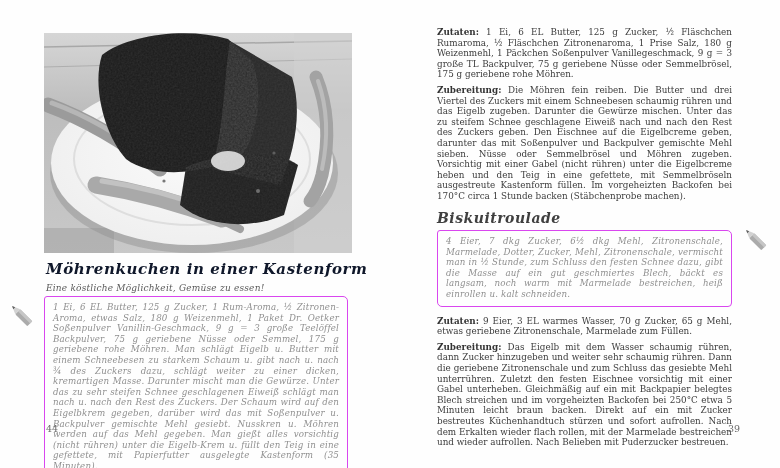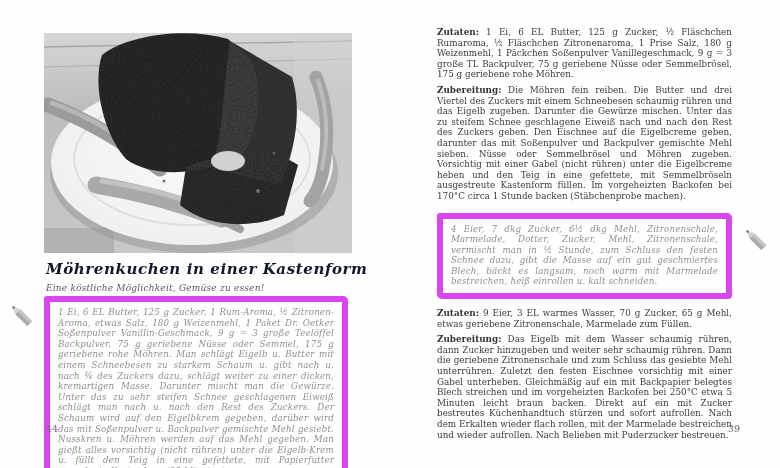--- a/index.html
+++ b/index.html
@@ -37,21 +37,21 @@
   .recipe-subtitle {
     font-style:italic;
     font-size:9px;
     letter-spacing:0.2px;
     color:#5a5a5a;
   }
   #left-subtitle { position:absolute; left:46px; top:283px; }
 
   
   .hand-box {
-    border:6px solid #d946ef;
+    border:1px solid #d946ef;
     border-radius:3px 5px 4px 5px;
     background:#fefefe;
     padding:5px 8px 6px 8px;
     font-style:italic;
     font-size:8.7px;
     line-height:10.6px;
     letter-spacing:0.15px;
     color:#8f8f8f;
     text-align:justify;
   }
@@ -167,20 +167,21 @@
 </div>
 
 <div class="page" id="right-page">
 
   <div class="text-col">
 
     <p><span class="b-label">Zutaten:</span><span> 1 Ei, 6 EL Butter, 125 g Zucker, ½ Fläschchen Rumaroma, ½ Fläschchen Zitronenaroma, 1 Prise Salz, 180 g Weizenmehl, 1 Päckchen Soßenpulver Vanillegeschmack, 9 g = 3 große TL Backpulver, 75 g geriebene Nüsse oder Semmelbrösel, 175 g geriebene rohe Möhren.</span></p>
 
     <p class="gap"><span class="b-label">Zubereitung:</span><span> Die Möhren fein reiben. Die Butter und drei Viertel des Zuckers mit einem Schneebesen schaumig rühren und das Eigelb zugeben. Darunter die Gewürze mischen. Unter das zu steifem Schnee geschlagene Eiweiß nach und nach den Rest des Zuckers geben. Den Eischnee auf die Eigelbcreme geben, darunter das mit Soßenpulver und Backpulver gemischte Mehl sieben. Nüsse oder Semmelbrösel und Möhren zugeben. Vorsichtig mit einer Gabel (nicht rühren) unter die Eigelbcreme heben und den Teig in eine gefettete, mit Semmelbröseln ausgestreute Kastenform füllen. Im vorgeheizten Backofen bei 170°C circa 1 Stunde backen (Stäbchenprobe machen).</span></p>
 
+    <div id="right-title">Biskuitroulade</div>
 
 
     <div class="hand-box" id="right-box">4 Eier, 7 dkg Zucker, 6½ dkg Mehl, Zitronenschale, Marmelade, Dotter, Zucker, Mehl, Zitronenschale, vermischt man in ½ Stunde, zum Schluss den festen Schnee dazu, gibt die Masse auf ein gut geschmiertes Blech, bäckt es langsam, noch warm mit Marmelade bestreichen, heiß einrollen u. kalt schneiden.</div>
 
     <p><span class="b-label">Zutaten:</span><span> 9 Eier, 3 EL warmes Wasser, 70 g Zucker, 65 g Mehl, etwas geriebene Zitronenschale, Marmelade zum Füllen.</span></p>
 
     <p><span class="b-label">Zubereitung:</span><span> Das Eigelb mit dem Wasser schaumig rühren, dann Zucker hinzugeben und weiter sehr schaumig rühren. Dann die geriebene Zitronenschale und zum Schluss das gesiebte Mehl unterrühren. Zuletzt den festen Eischnee vorsichtig mit einer Gabel unterheben. Gleichmäßig auf ein mit Backpapier belegtes Blech streichen und im vorgeheizten Backofen bei 250°C etwa 5 Minuten leicht braun backen. Direkt auf ein mit Zucker bestreutes Küchenhandtuch stürzen und sofort aufrollen. Nach dem Erkalten wieder flach rollen, mit der Marmelade bestreichen und wieder aufrollen. Nach Belieben mit Puderzucker bestreuen.</span></p>
   </div>
 
   <div class="pencil" id="right-pencil">

